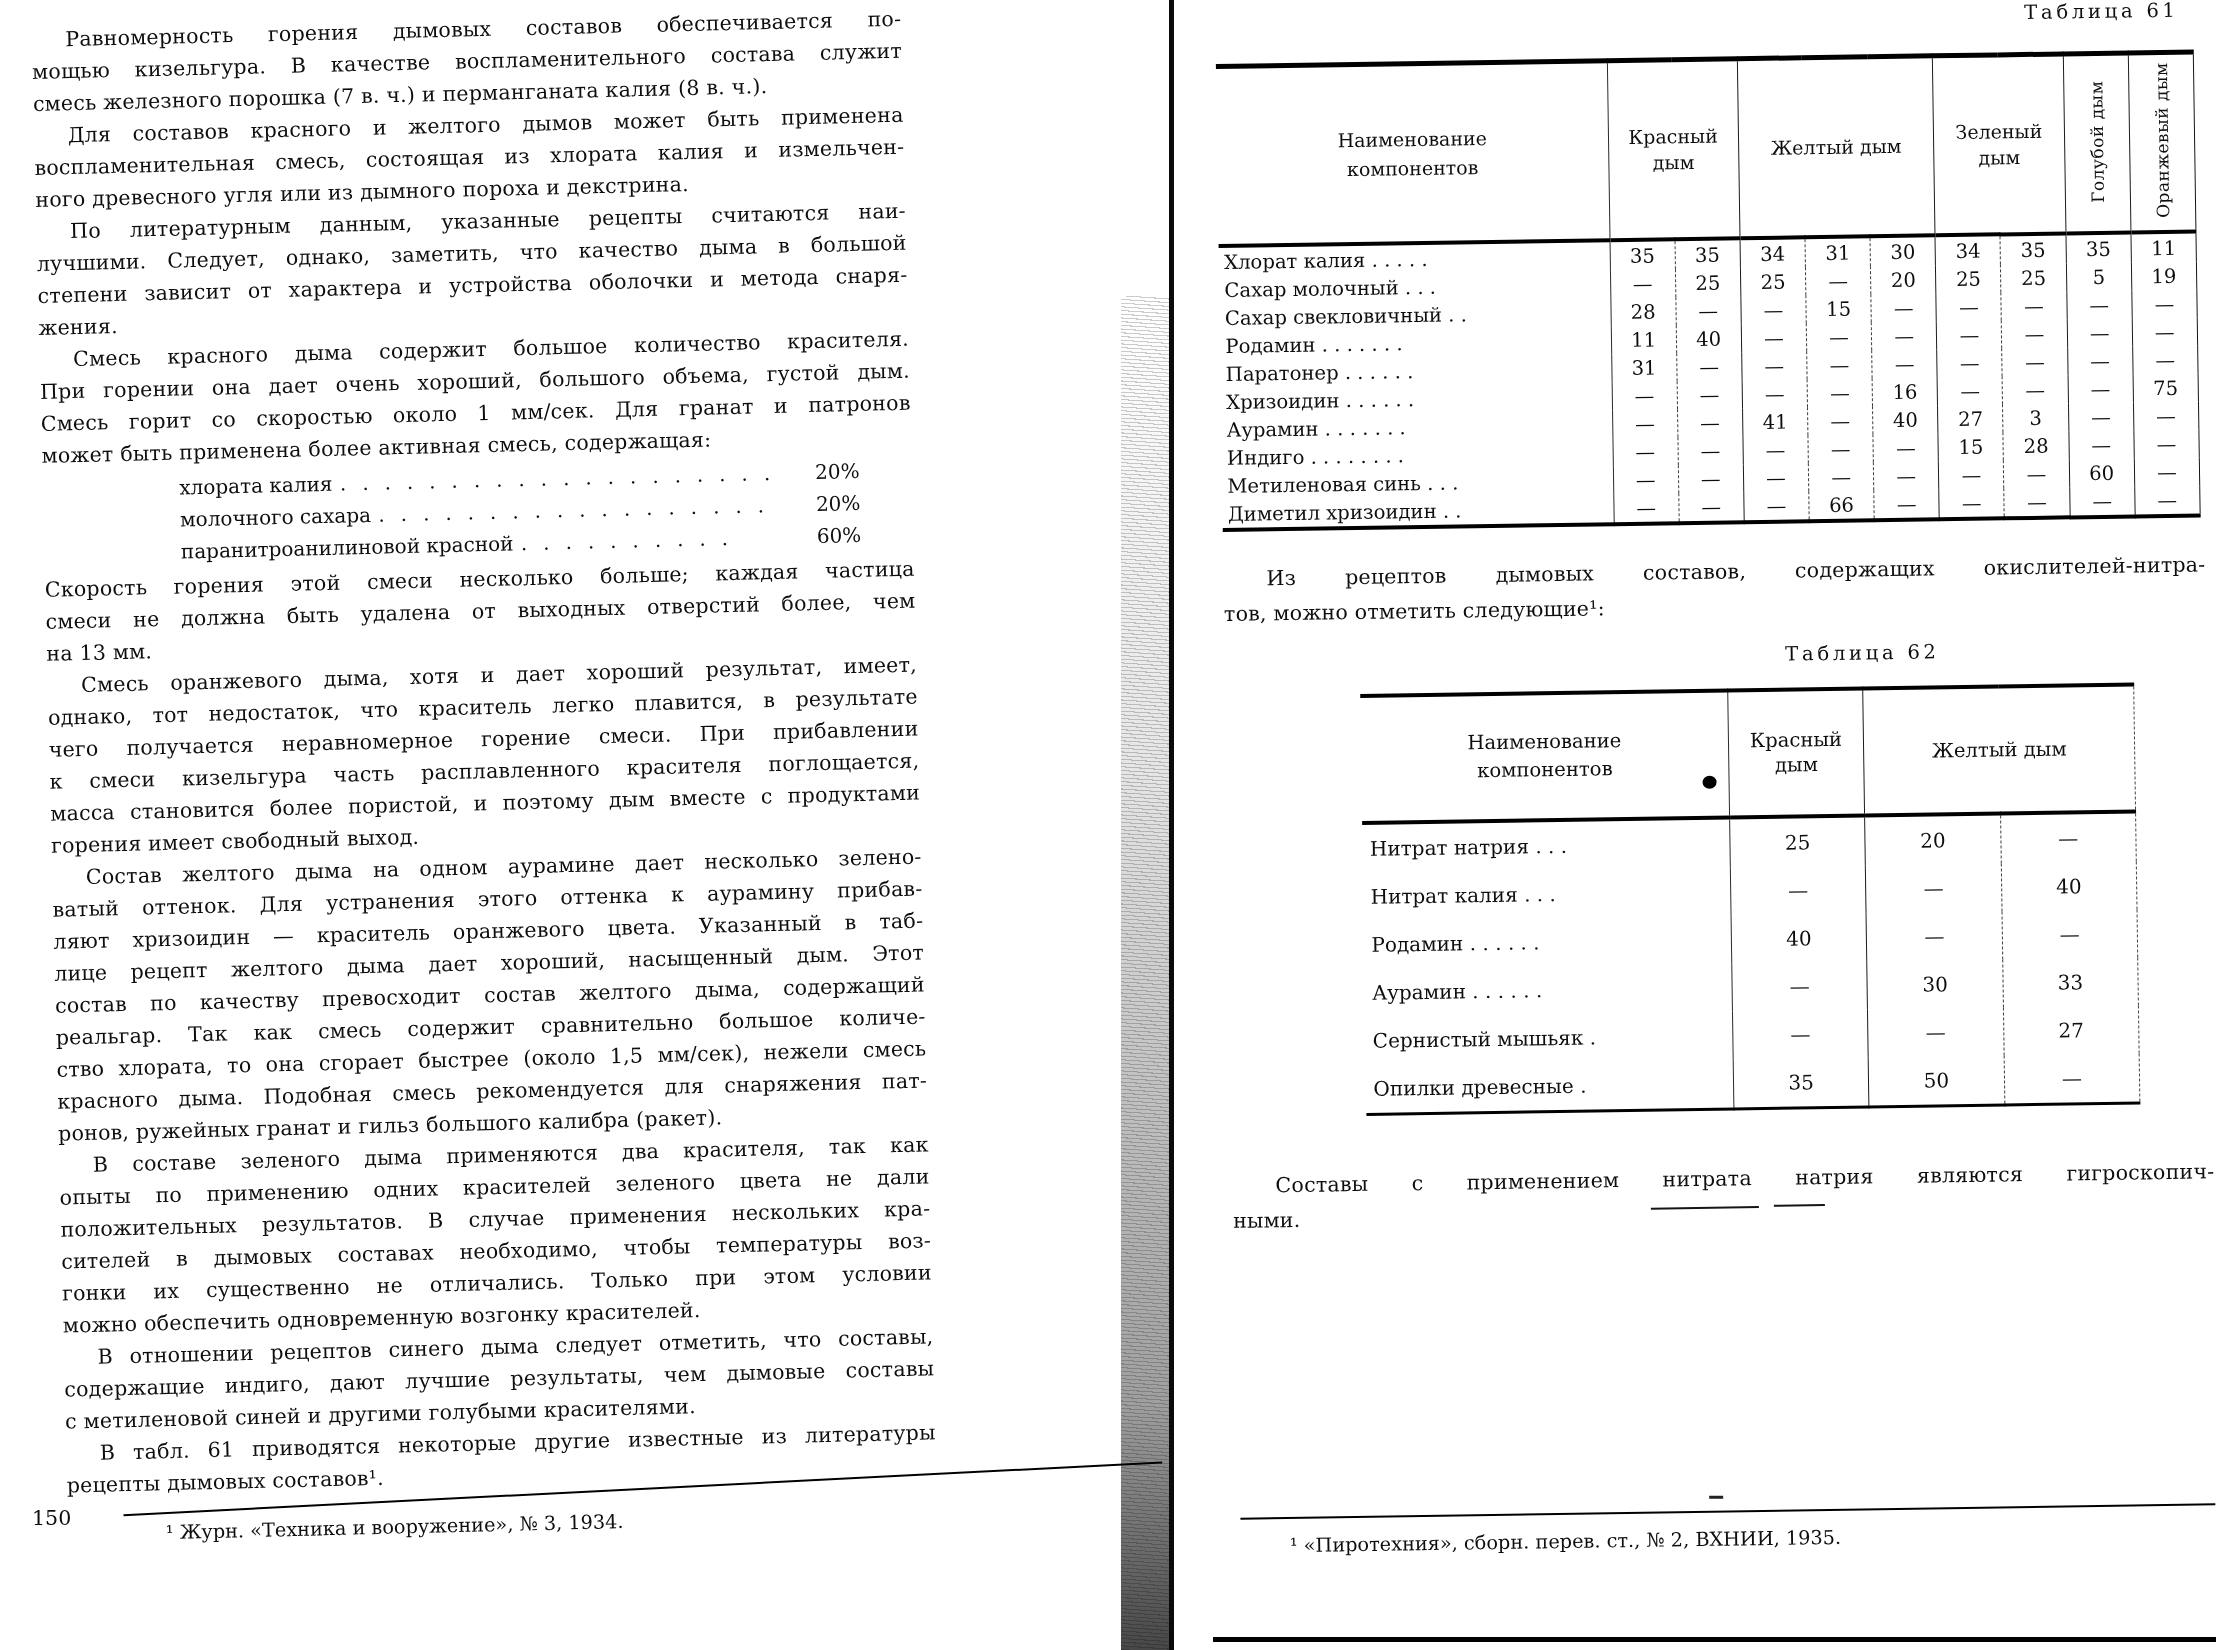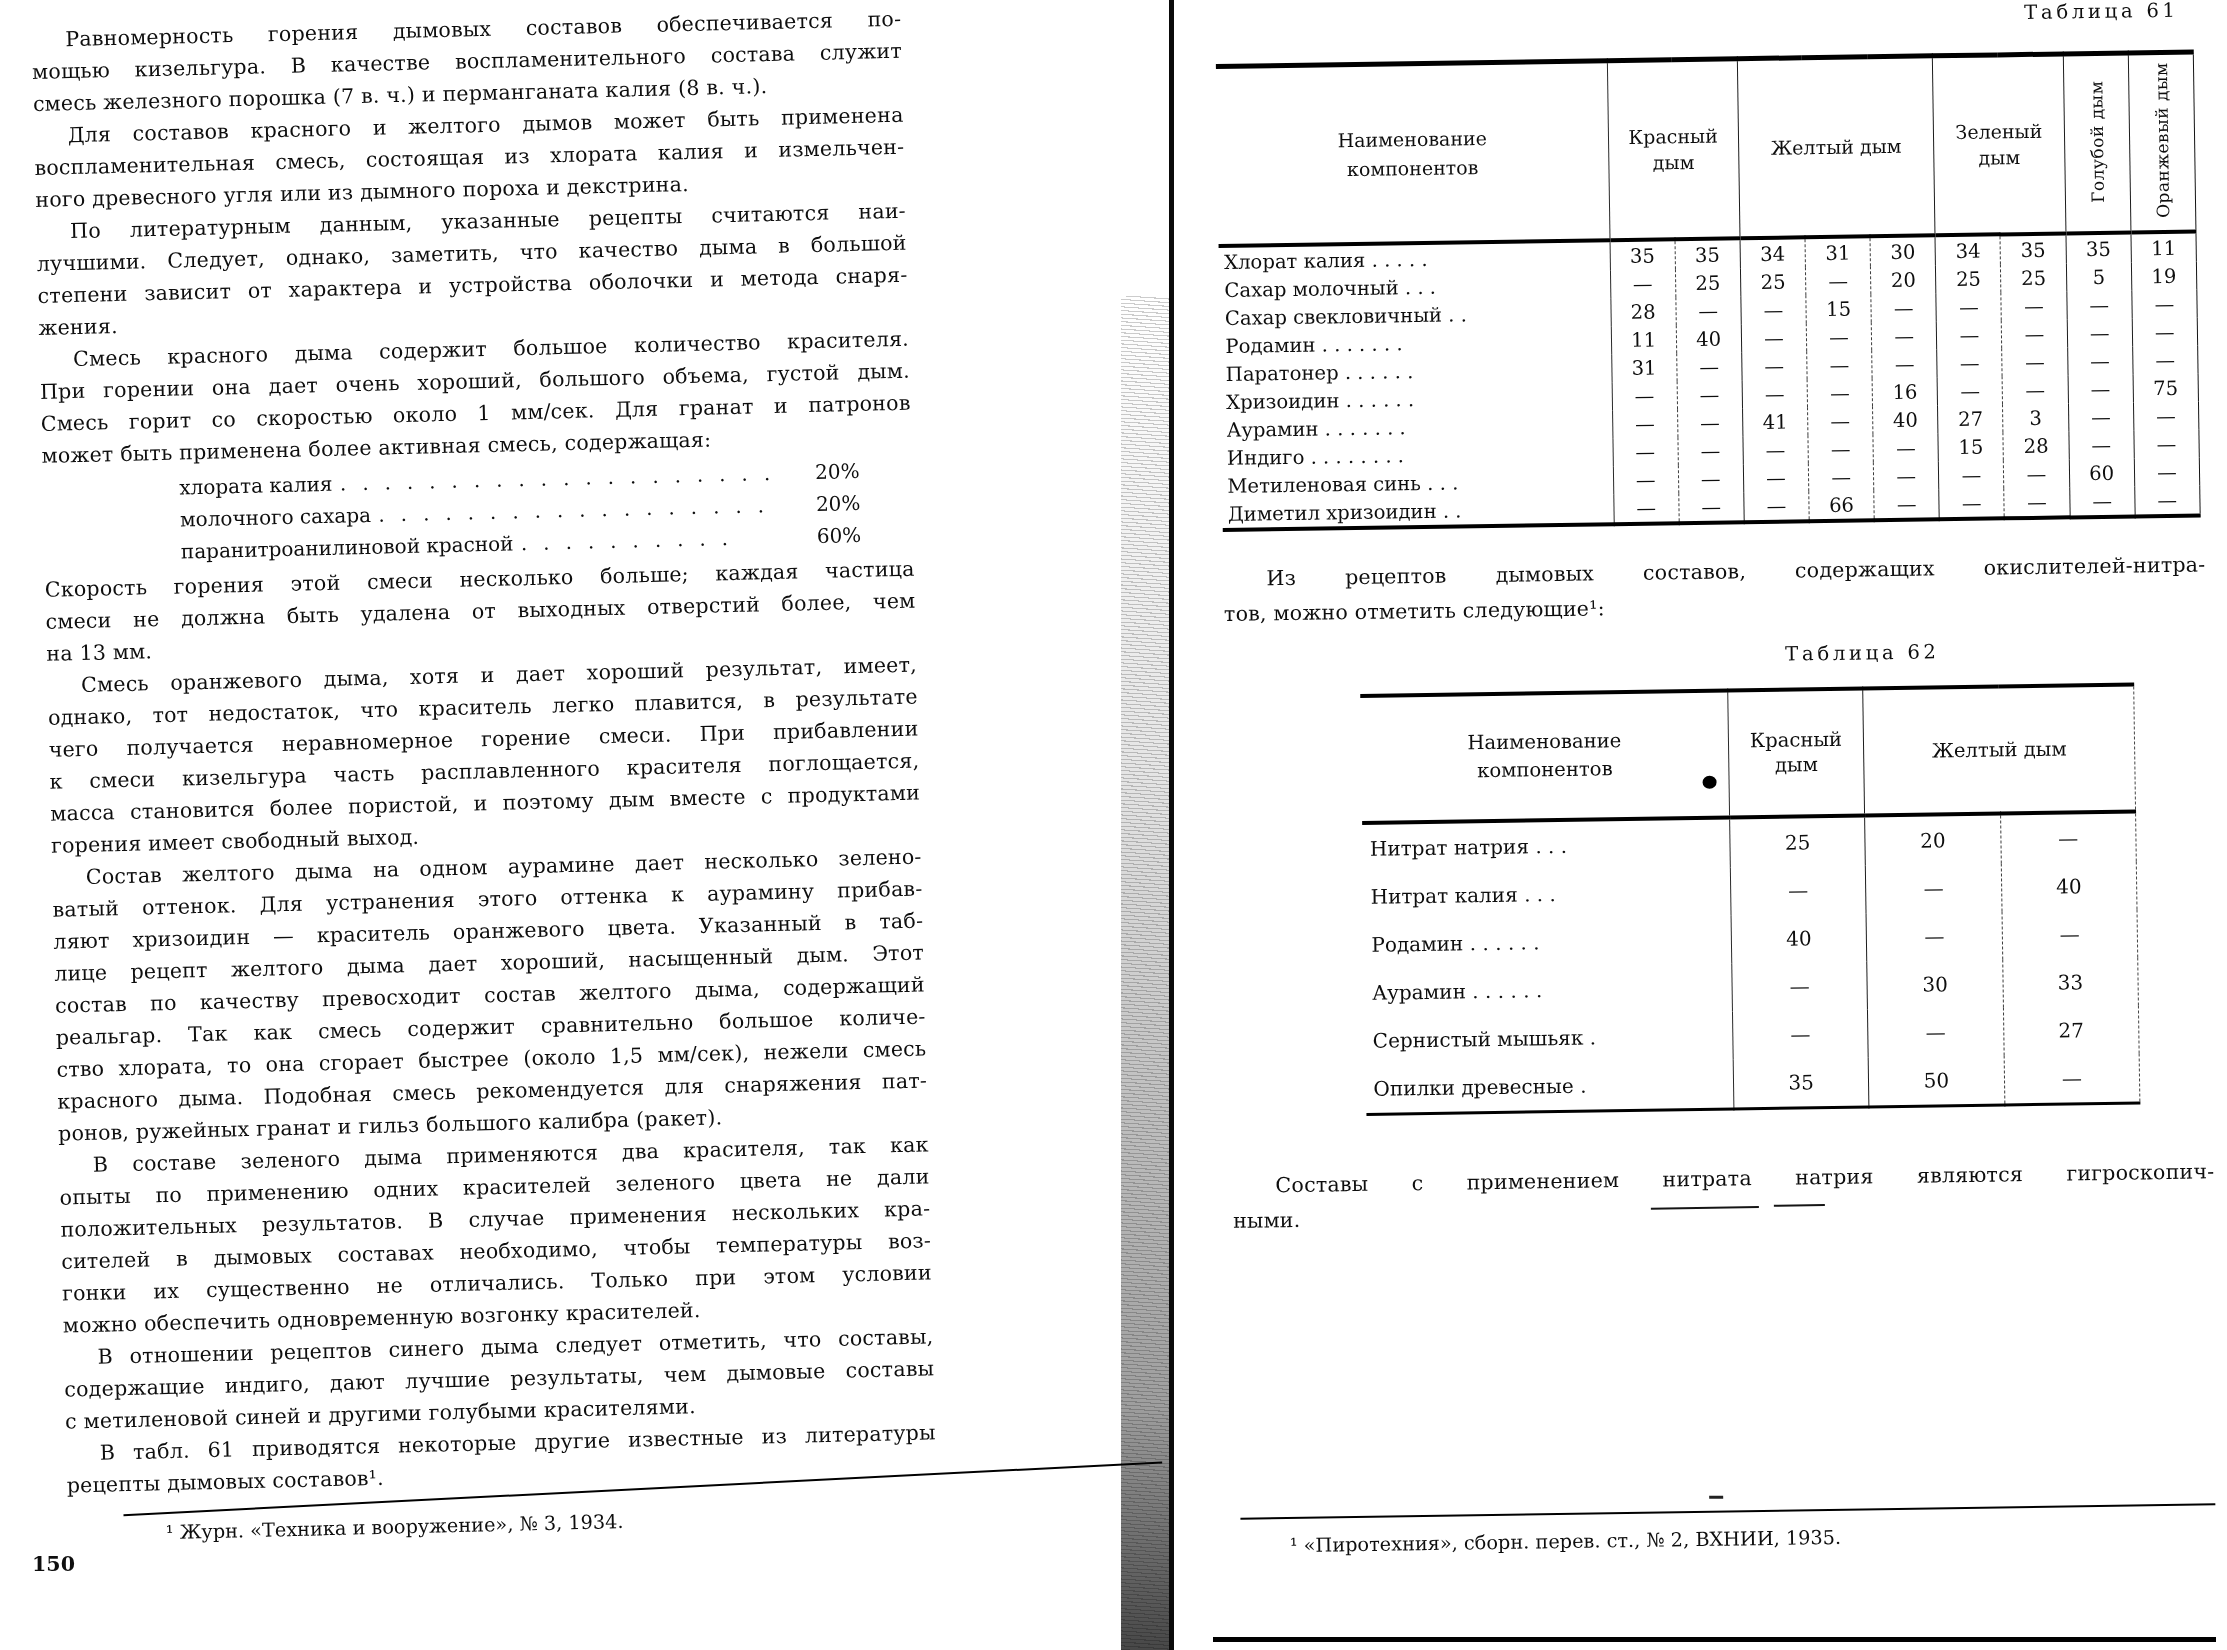--- a/index.html
+++ b/index.html
@@ -18,21 +18,21 @@
   .text-line.last::after{content:none;}
   .text-line.first{text-indent:34px;}
   .recipe{margin:3.2px 0 3.2px 137px;width:693px;}
   .recipe-row{display:flex;height:32px;line-height:32px;font-size:20px;}
   .recipe-dots{flex:1;overflow:hidden;white-space:nowrap;padding:0 7.4px;letter-spacing:4.8px;}
   .recipe-val{width:57px;}
   .fn-rule-left{margin:13.8px 0 2.1px 56px;width:1040px;border-top:2.6px solid #000;
     transform:rotate(-1.5deg);transform-origin:0 0;}
   .footnote{font-size:19.3px;line-height:31px;}
   .footnote.indent{padding-left:98px;}
-  .page-number{position:absolute;left:32px;top:1552px;font-size:20.6px;font-weight:bold;}
+  .page-number{position:absolute;left:32px;top:1506px;font-size:20.6px;}
   
   .gutter-line{position:absolute;left:1169px;top:0;width:4.8px;height:1651px;background:#0a0a0a;}
   .gutter-noise{position:absolute;left:1121px;top:296px;width:50px;height:1354px;
     background:
       repeating-linear-gradient(4deg, rgba(0,0,0,.20) 0 1.1px, transparent 1.1px 3.7px),
       linear-gradient(to bottom, rgba(0,0,0,0) 0%, rgba(0,0,0,.10) 35%, rgba(0,0,0,.38) 82%, rgba(0,0,0,.72) 100%);
   }
   .bottom-edge-line{position:absolute;left:1213px;top:1637px;width:1003px;height:4.8px;background:#000;}
   
   .right-page{position:absolute;left:1215px;top:6.3px;width:982px;

